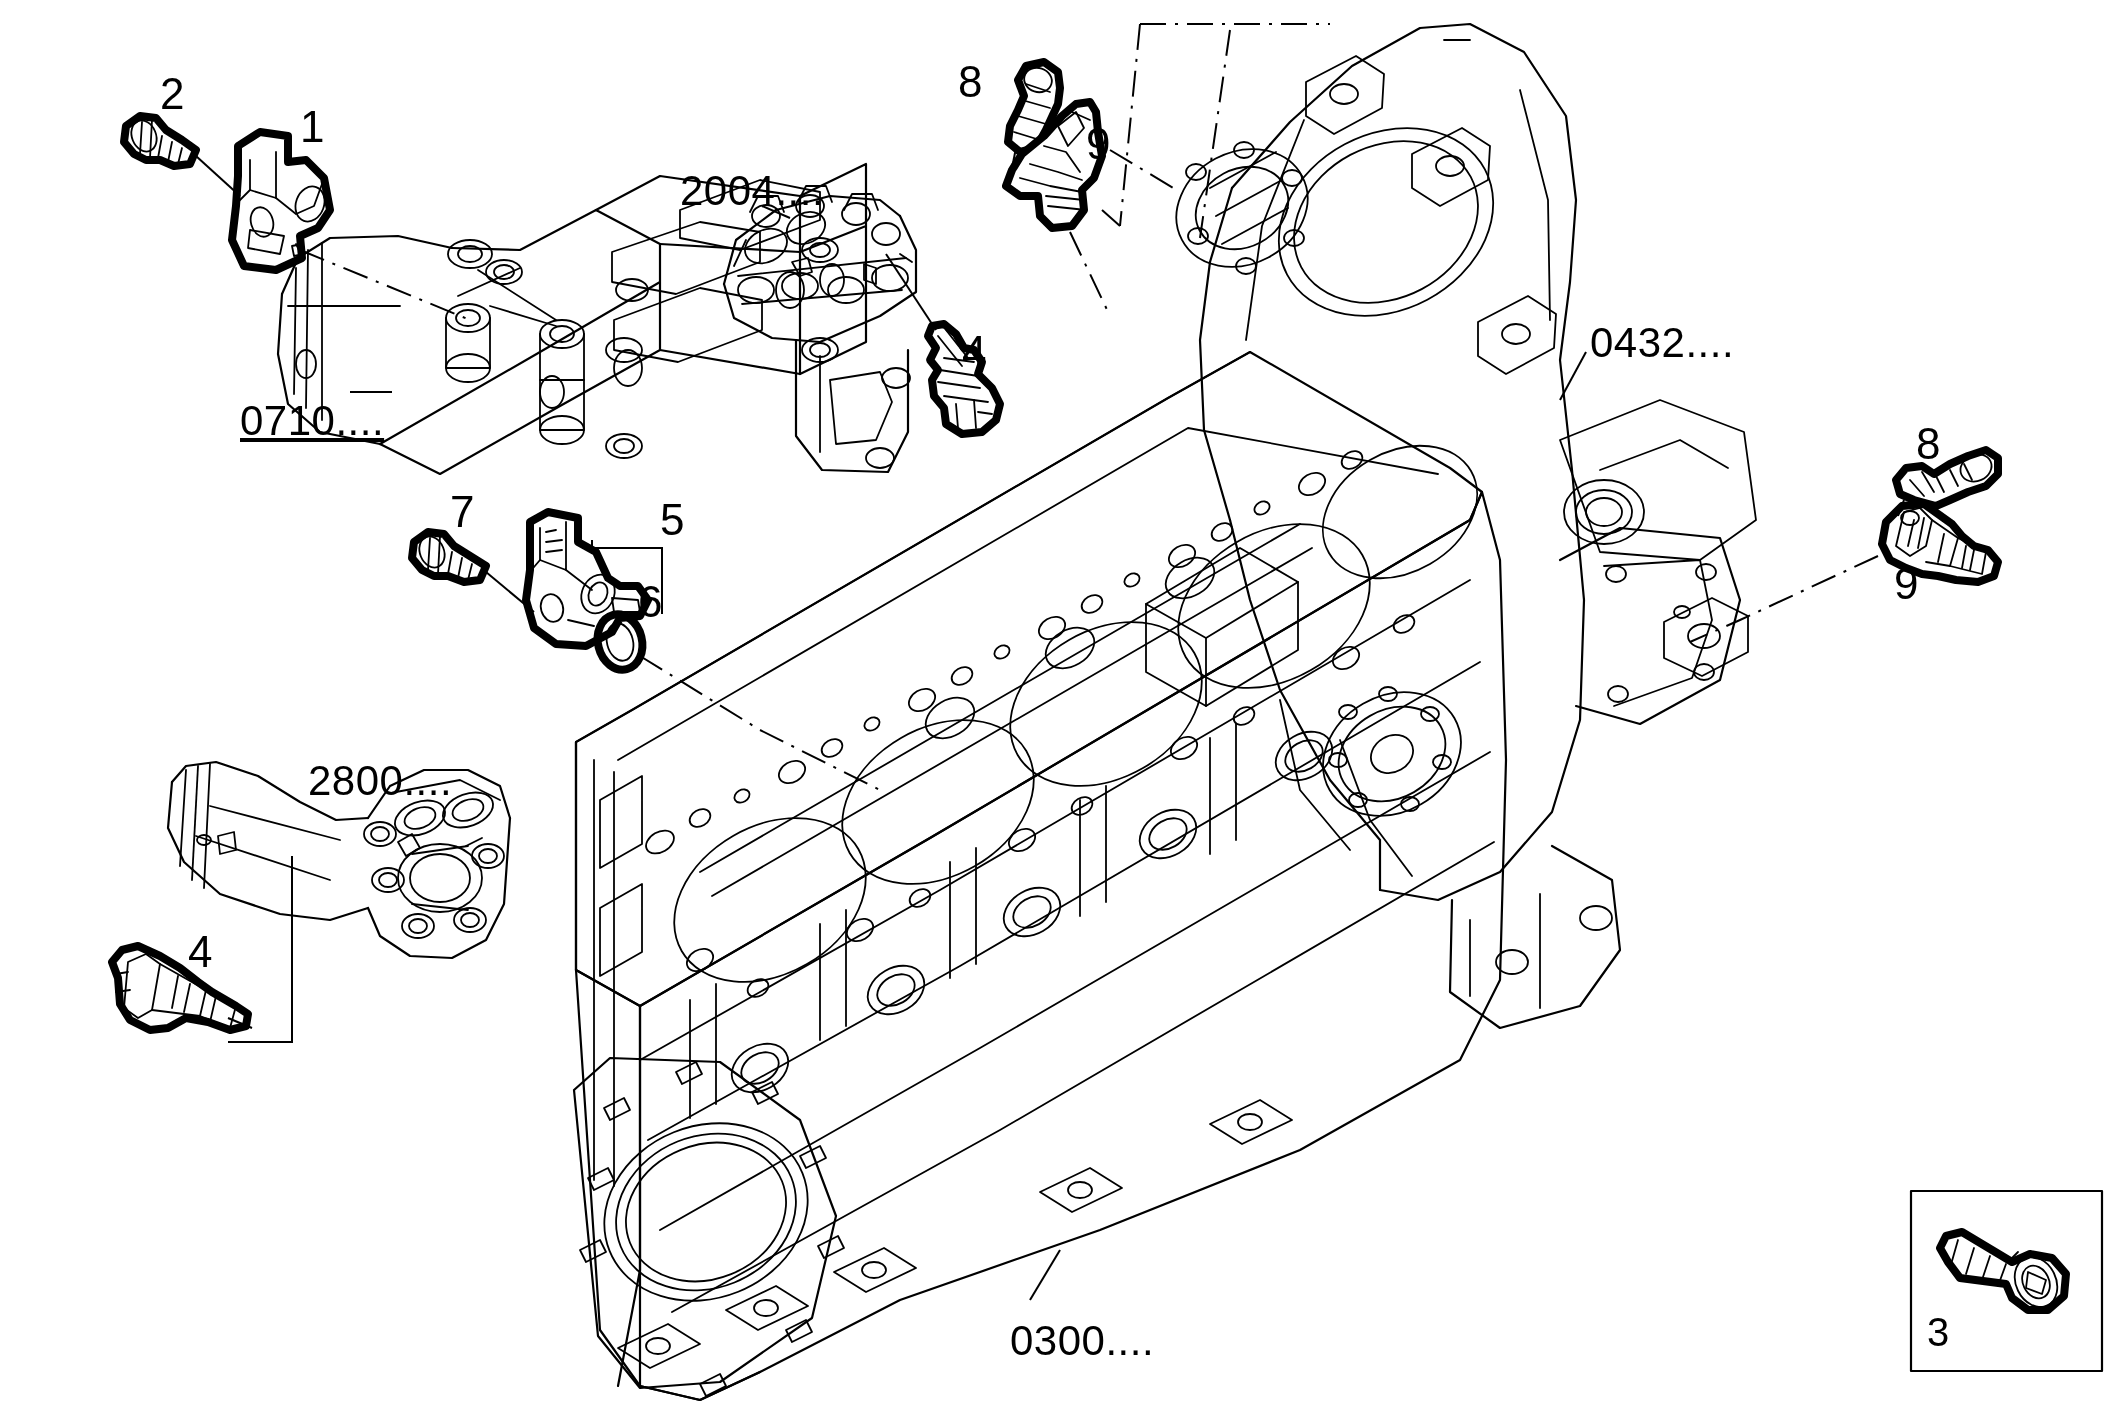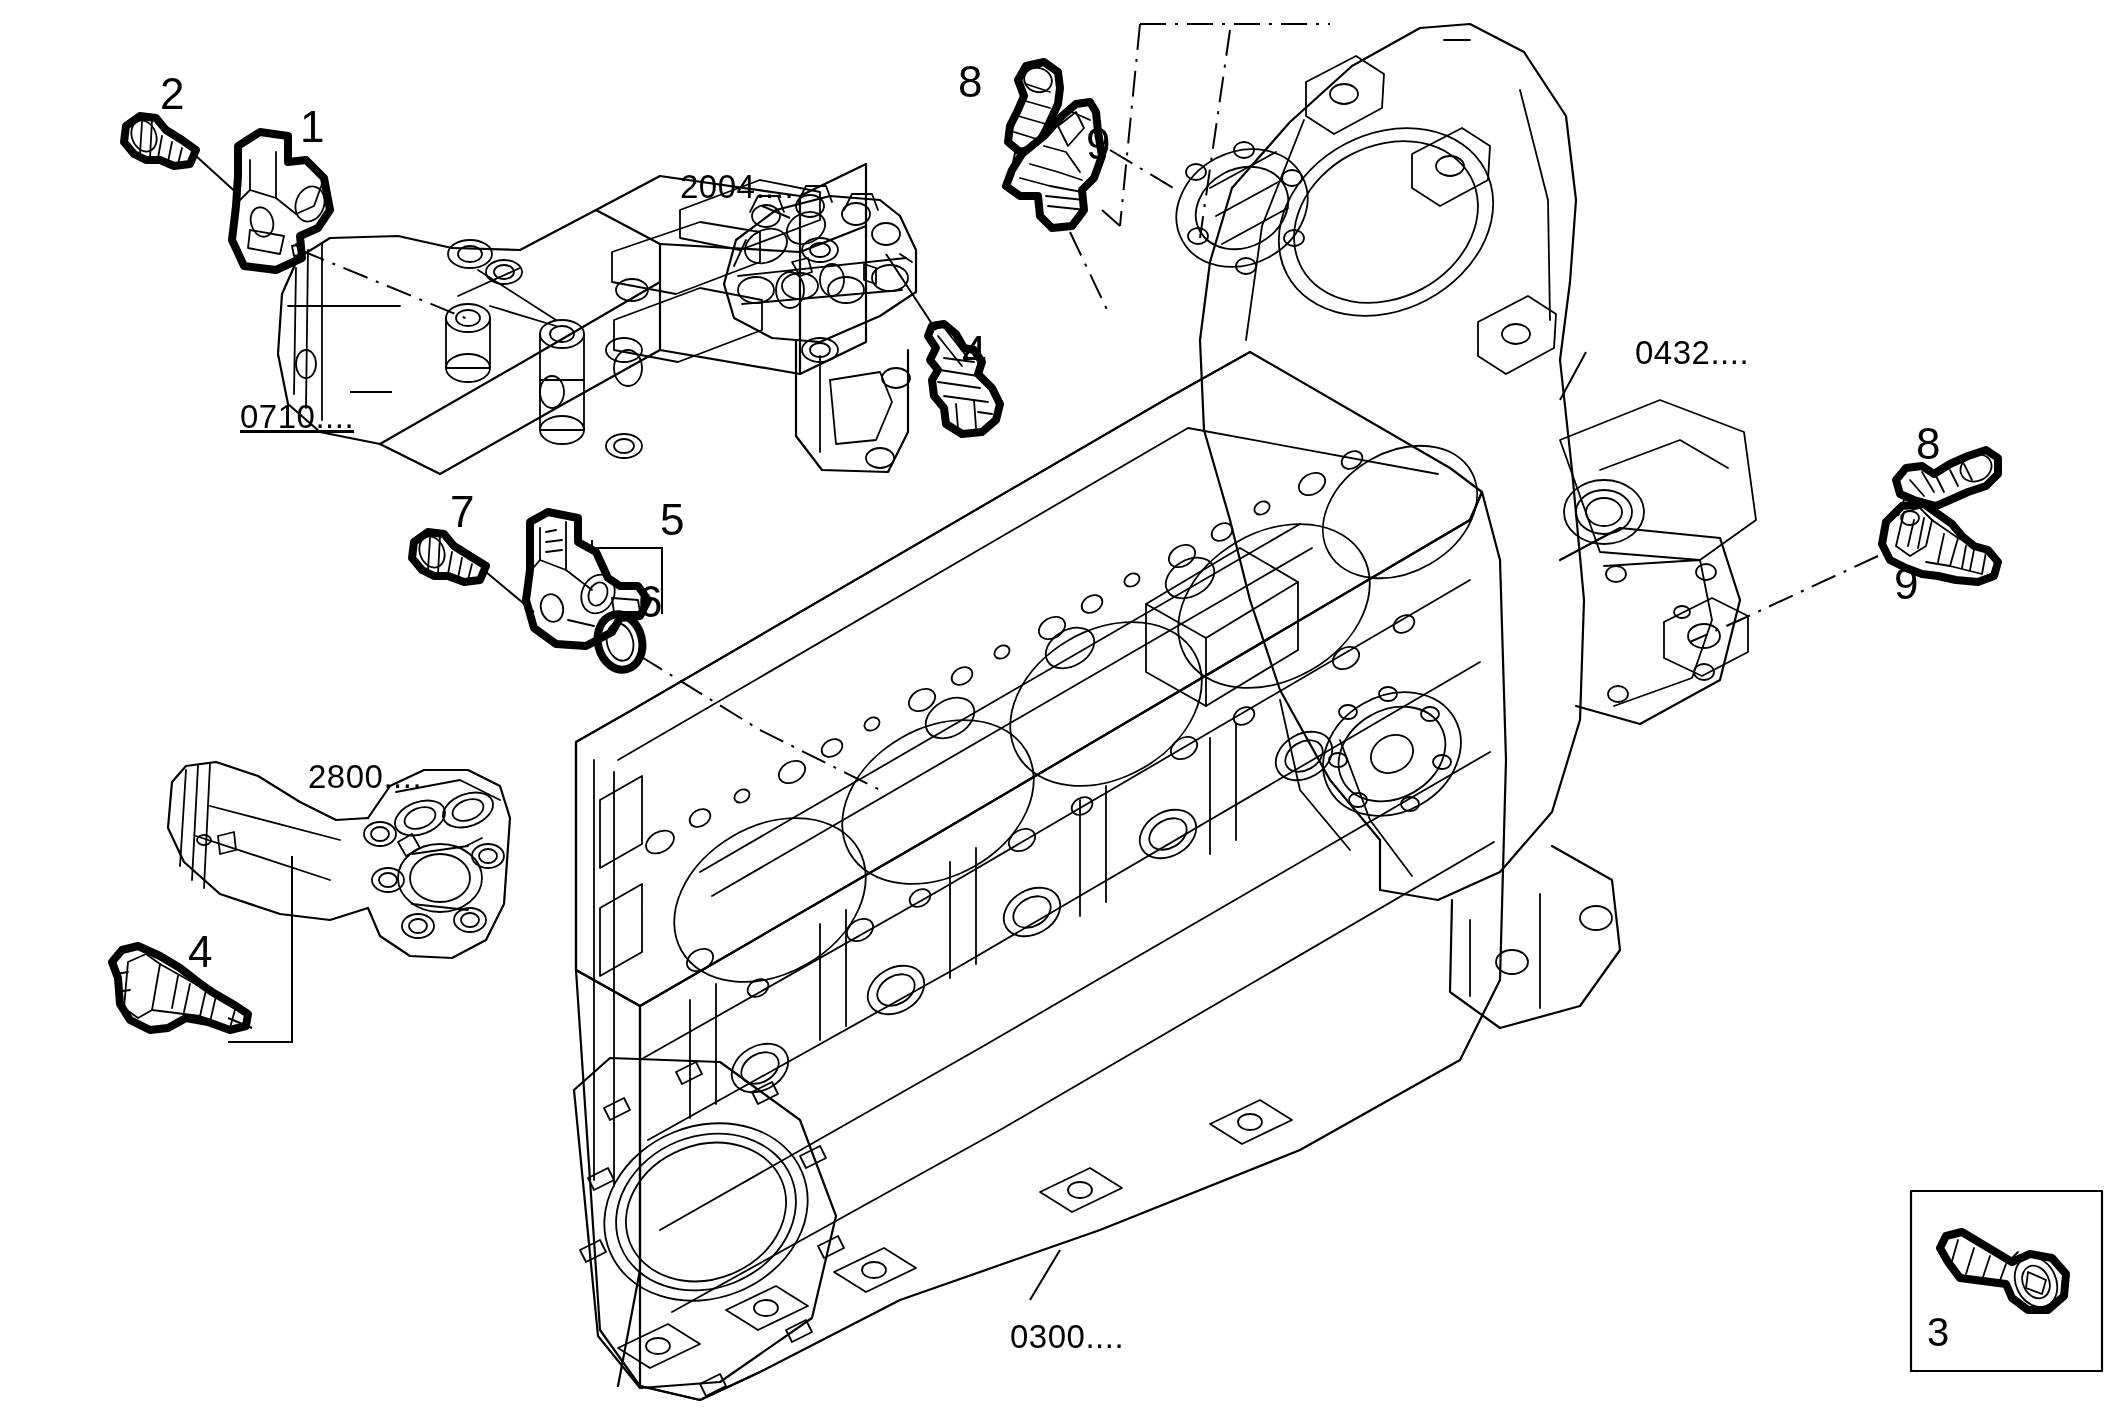--- a/index.html
+++ b/index.html
@@ -32,21 +32,21 @@
     font-size: 44px;
     font-weight: 400;
     color: #000000;
     line-height: 1;
     white-space: nowrap;
     user-select: none;
   }
   .assembly-label {
     position: absolute;
     font-family: "Liberation Sans", sans-serif;
-    font-size: 33px;
+    font-size: 42px;
     font-weight: 400;
     color: #000000;
     line-height: 1;
     white-space: nowrap;
     letter-spacing: 0.5px;
     user-select: none;
   }
   .inset-num {
     position: absolute;
     font-family: "Liberation Sans", sans-serif;
@@ -611,19 +611,19 @@
   <div class="callout" style="left:660px; top:498px;">5</div>
   <div class="callout" style="left:638px; top:580px;">6</div>
   <div class="callout" style="left:450px; top:490px;">7</div>
   <div class="callout" style="left:958px; top:60px;">8</div>
   <div class="callout" style="left:1916px; top:422px;">8</div>
   <div class="callout" style="left:1086px; top:122px;">9</div>
   <div class="callout" style="left:1894px; top:562px;">9</div>
 
   <div class="assembly-label" style="left:240px; top:400px;text-decoration:underline;">0710....</div>
   <div class="assembly-label" style="left:680px; top:170px;">2004....</div>
-  <div class="assembly-label" style="left:1590px; top:336px;margin-left:45px;">0432....</div>
+  <div class="assembly-label" style="left:1590px; top:322px;">0432....</div>
   <div class="assembly-label" style="left:308px; top:760px;">2800....</div>
   <div class="assembly-label" style="left:1010px; top:1320px;">0300....</div>
 
   <div class="inset-num" style="left:1927px; top:1312px;">3</div>
 
 </div>
 
 </body></html>

